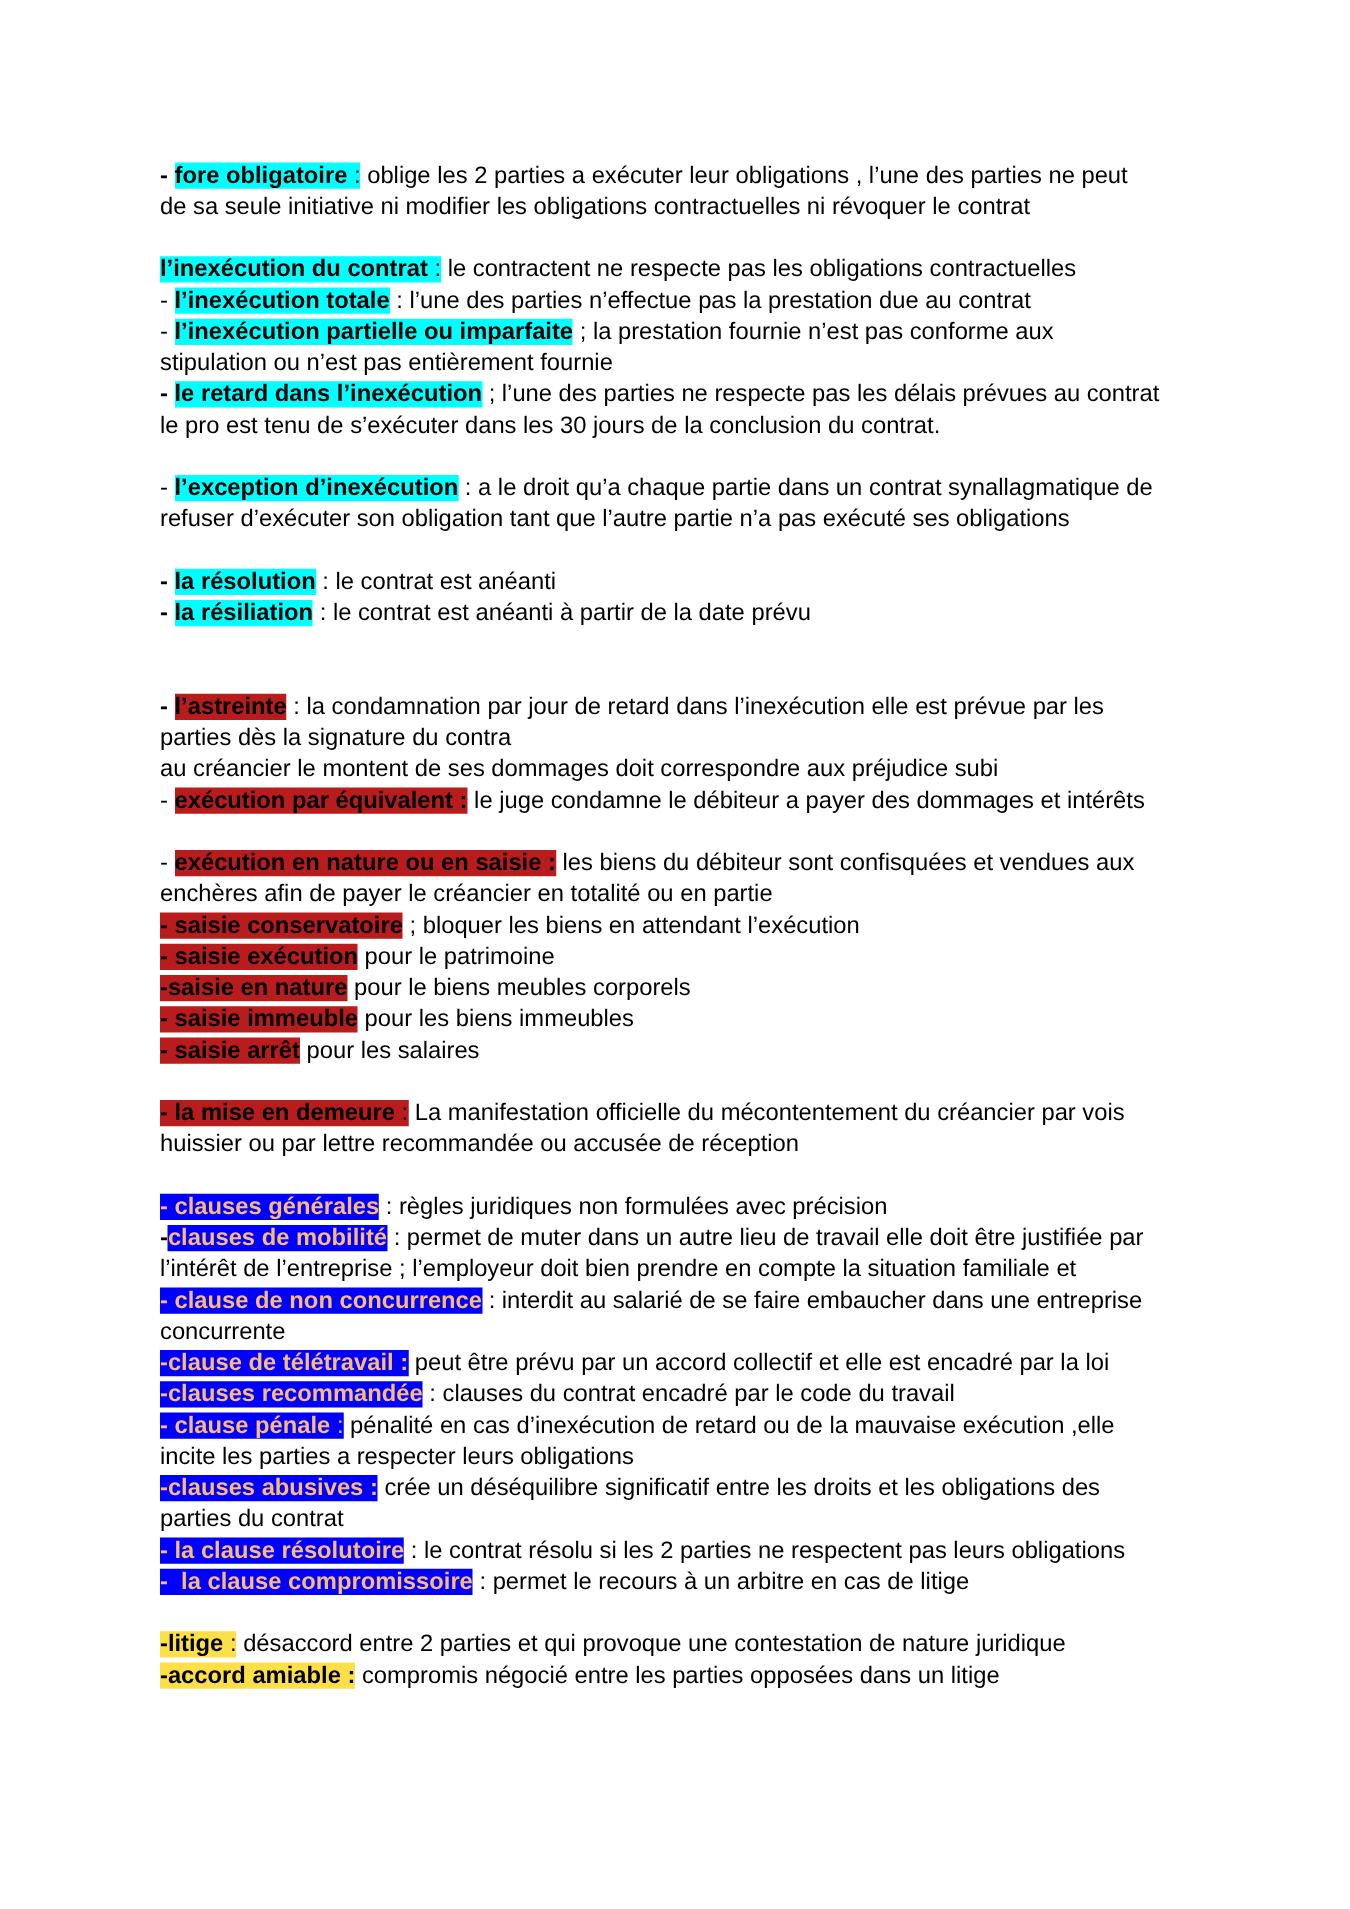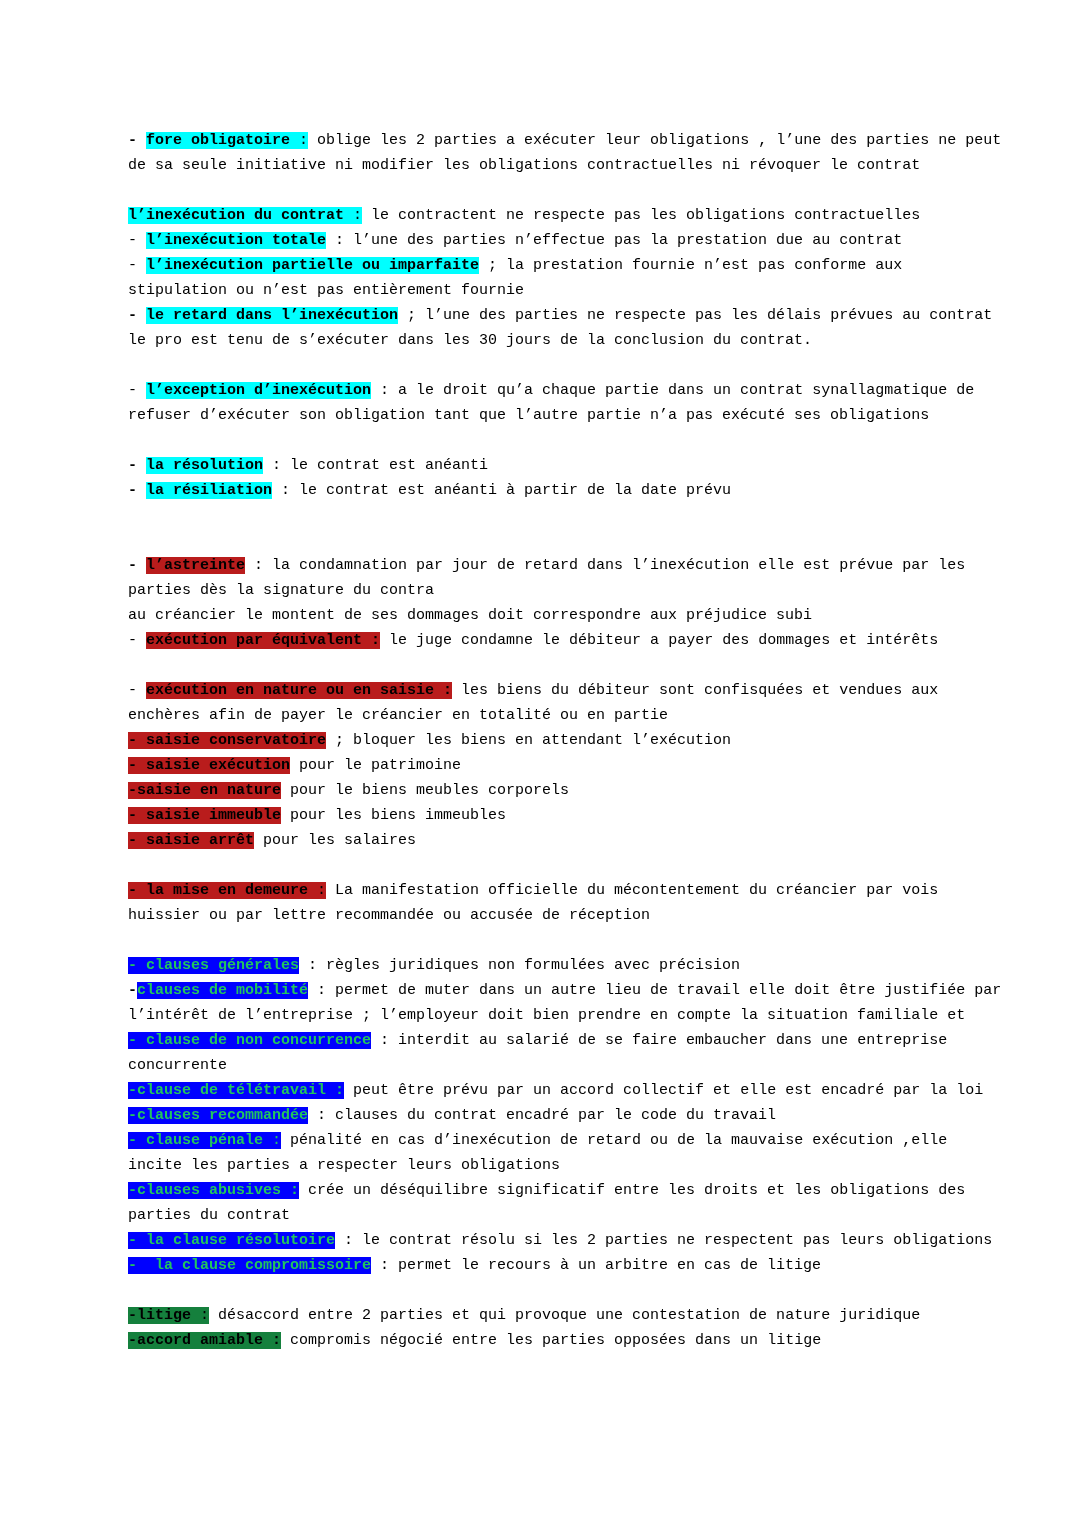--- a/index.html
+++ b/index.html
@@ -2,33 +2,33 @@
 <html><head>
 <meta charset="utf-8">
 <style>
   html, body { margin: 0; padding: 0; background: #ffffff; }
   body { width: 1080px; height: 1527px; position: relative; overflow: hidden; }
   .page {
     position: absolute;
     left: 128px;
     top: 128px;
     width: 830px;
-    font-family: Liberation Mono, monospace;
-    font-size: 15px;
+    font-family: Liberation Sans, sans-serif;
+    font-size: 19px;
     line-height: 25px;
     color: #000000;
   }
   .line { white-space: nowrap; }
   .gap { height: 25px; }
   .gap2 { height: 50px; }
   .term { font-weight: bold; }
   .hl-cyan { background: #00ffff; }
   .hl-magenta { background: #b91c1c; }
-  .hl-blue { background: #0000ff; color: #22c55e; }
-  .hl-red { background: #15803d; }
+  .hl-blue { background: #0000ff; color: #fdba74; }
+  .hl-red { background: #fde047; }
 </style>
 </head>
 <body>
 
 <div class="page">
 
   <div>
     <div class="line"><b>- </b><span class="term hl-cyan"><span>fore obligatoire</span><span style="font-weight:normal"> :</span></span><span> oblige les 2 parties a exécuter leur obligations , l’une des parties ne peut</span></div>
     <div class="line">de sa seule initiative ni modifier les obligations contractuelles ni révoquer le contrat</div>
   </div>

